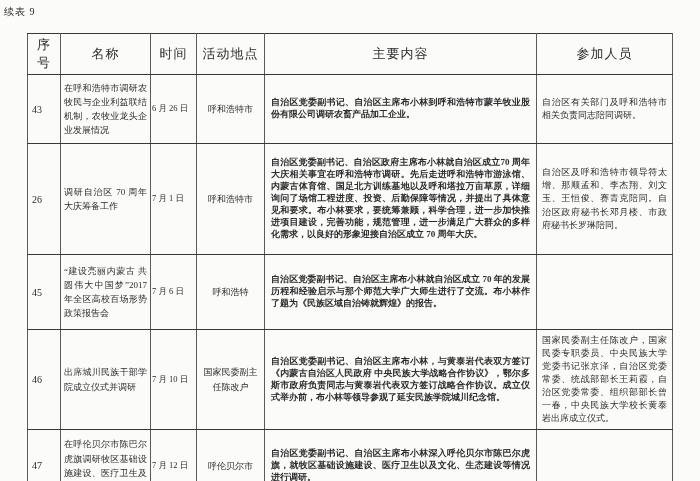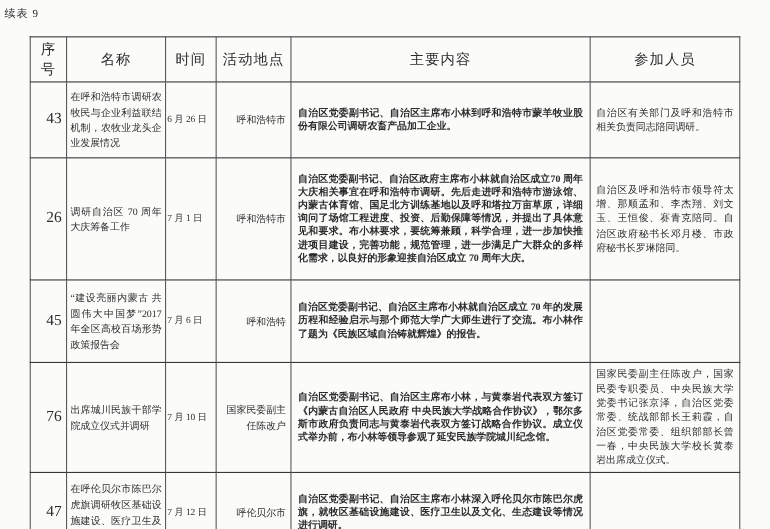--- a/index.html
+++ b/index.html
@@ -32,27 +32,27 @@
     padding:2px 4px;
     overflow:hidden;
   }
   th{font-weight:normal;text-align:center;font-size:13px;letter-spacing:1px;}
   tr.hdr{height:22px;}
   tr.r0{height:69px;}
   tr.r1{height:111px;}
   tr.r2{height:75px;}
   tr.r3{height:93px;}
   tr.r4{height:72px;}
-  td.no{text-align:right;font-size:14px;}
+  td.no{text-align:left;font-size:10px;}
   td.name{
     text-align:justify;text-justify:inter-character;
     padding:2px 3px;line-height:1.58;font-size:9px;
   }
   td.time{white-space:nowrap;font-size:8.5px;padding:2px 1px;}
-  td.place{text-align:right;line-height:1.6;font-size:9px;margin-left:39px;}
+  td.place{text-align:center;line-height:1.6;font-size:9px;margin-left:39px;}
   td.content{
     text-align:justify;text-justify:inter-character;
     padding:4px 6px;line-height:1.33;font-size:9px;font-weight:bold;
   }
   td.people{
     text-align:justify;text-justify:inter-character;
     padding:4px 5px;line-height:1.45;font-size:9px;
   }
 </style>
 </head>
@@ -98,21 +98,21 @@
     </tr>
     <tr class="r2">
       <td class="no">45</td>
       <td class="name">“建设亮丽内蒙古 共圆伟大中国梦”2017 年全区高校百场形势政策报告会</td>
       <td class="time">7 月 6 日</td>
       <td class="place">呼和浩特</td>
       <td class="content">自治区党委副书记、自治区主席布小林就自治区成立 70 年的发展历程和经验启示与那个师范大学广大师生进行了交流。布小林作了题为《民族区域自治铸就辉煌》的报告。</td>
       <td class="people"></td>
     </tr>
     <tr class="r3">
-      <td class="no">76</td>
+      <td class="no">46</td>
       <td class="name">出席城川民族干部学院成立仪式并调研</td>
       <td class="time">7 月 10 日</td>
       <td class="place">国家民委副主任陈改户</td>
       <td class="content">自治区党委副书记、自治区主席布小林，与黄泰岩代表双方签订《内蒙古自治区人民政府 中央民族大学战略合作协议》，鄂尔多斯市政府负责同志与黄泰岩代表双方签订战略合作协议。成立仪式举办前，布小林等领导参观了延安民族学院城川纪念馆。</td>
       <td class="people">国家民委副主任陈改户，国家民委专职委员、中央民族大学党委书记张京泽，自治区党委常委、统战部部长王莉霞，自治区党委常委、组织部部长曾一春，中央民族大学校长黄泰岩出席成立仪式。</td>
     </tr>
     <tr class="r4">
       <td class="no">47</td>
       <td class="name">在呼伦贝尔市陈巴尔虎旗调研牧区基础设施建设、医疗卫生及文化、生态建设情况</td>
       <td class="time">7 月 12 日</td>

